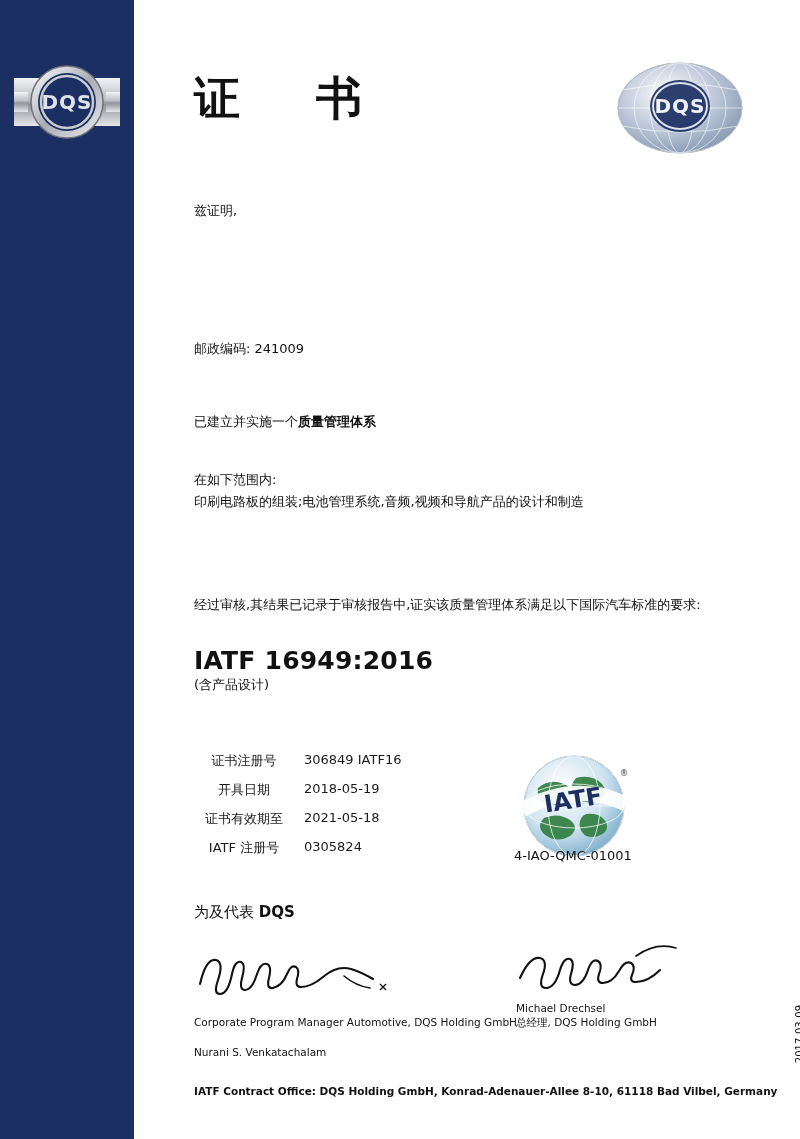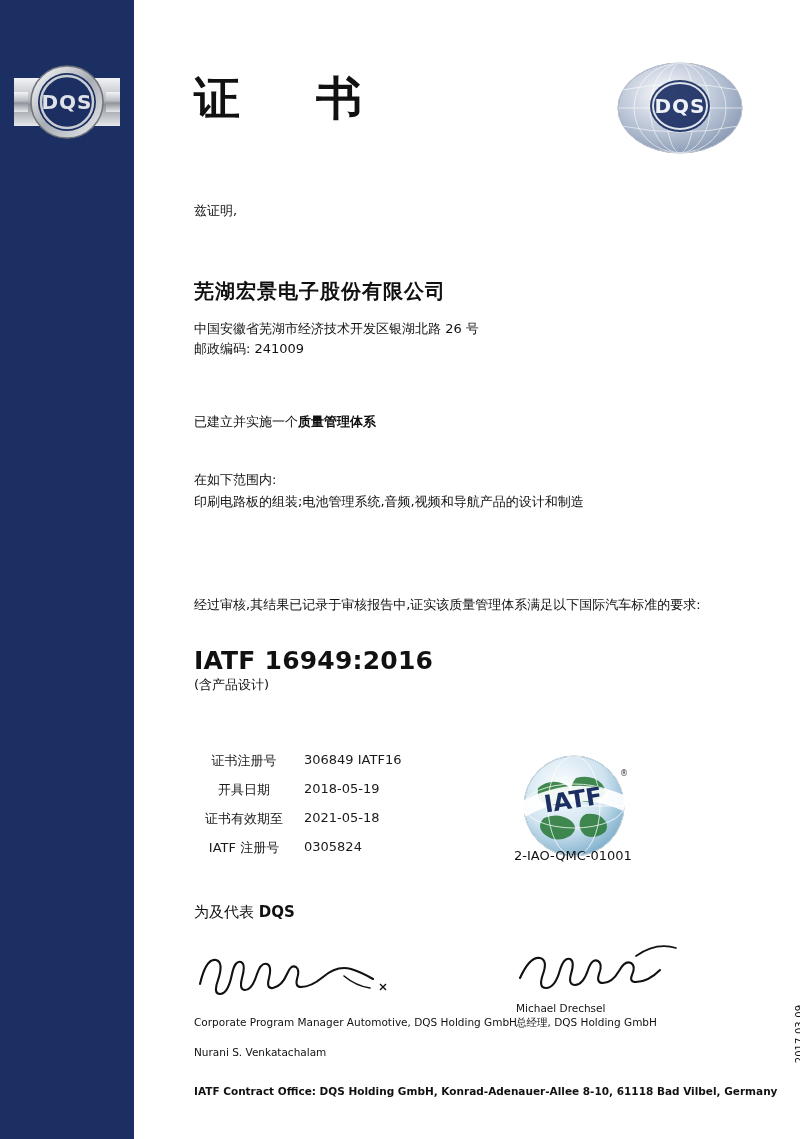--- a/index.html
+++ b/index.html
@@ -204,22 +204,20 @@
         <path d="M6 66 Q64 78 122 66"></path>
       </g>
       <ellipse cx="64" cy="46" rx="30" ry="26" fill="#1b2f63" opacity="0.92"></ellipse>
       <ellipse cx="64" cy="46" rx="27" ry="23" fill="none" stroke="#dfe4ec" stroke-width="2"></ellipse>
       <text x="64" y="53" text-anchor="middle" font-family="DejaVu Sans, sans-serif" font-size="20" font-weight="bold" fill="#eef1f6" letter-spacing="1">DQS</text>
     </svg>
   </div>
 
   <div class="txt t-intro">兹证明,</div>
 
-  <div class="txt t-company">芜湖宏景电子股份有限公司</div>
-  <div class="txt t-addr1">中国安徽省芜湖市经济技术开发区银湖北路 26 号</div>
   <div class="txt t-addr2">邮政编码: 241009</div>
 
   <div class="txt t-system">
     <span>已建立并实施一个</span><b>质量管理体系</b>
   </div>
 
   <div class="txt t-scopelbl">在如下范围内:</div>
   <div class="txt t-audit">经过审核,其结果已记录于审核报告中,证实该质量管理体系满足以下国际汽车标准的要求:</div>
 
   <div class="txt t-scope">印刷电路板的组装;电池管理系统,音频,视频和导航产品的设计和制造</div>
@@ -270,21 +268,21 @@
         <ellipse cx="58" cy="58" rx="50" ry="22"></ellipse>
         <line x1="8" y1="58" x2="108" y2="58"></line>
       </g>
       <g>
         <path d="M6 62 q52 -30 104 -6" stroke="#ffffff" stroke-width="15" fill="none" opacity="0.92"></path>
         <text x="58" y="60" text-anchor="middle" font-family="DejaVu Sans, sans-serif" font-size="24" font-weight="bold" fill="#1b2f63" transform="rotate(-9 58 58)">IATF</text>
       </g>
       <text x="104" y="28" font-family="DejaVu Sans, sans-serif" font-size="8" fill="#333">®</text>
     </svg>
   </div>
-  <div class="iatf-code">2-IAO-QMC-01001</div>
+  <div class="iatf-code">4-IAO-QMC-01001</div>
 
   <div class="txt t-onbehalf">
     <span>为及代表 </span><b>DQS</b>
   </div>
 
   <div class="sig sig-1">
     <svg width="210" height="60" viewBox="0 0 210 60" aria-hidden="true">
       <path d="M6 44 q6 -26 16 -24 q8 2 2 20 q-5 14 2 14 q8 0 12 -20 q3 -14 9 -12 q5 2 1 16 q-3 12 3 12 q7 0 12 -16 q4 -12 10 -10 q5 2 2 14 q-3 11 4 10 q9 -2 14 -14 q4 -10 9 -7 q4 3 1 12 q-2 8 4 8 q10 0 22 -10 q14 -12 28 -8 q10 3 22 10" fill="none" stroke="#111" stroke-width="2.1" stroke-linecap="round"></path>
       <path d="M150 36 q12 10 26 12" fill="none" stroke="#111" stroke-width="1.6" stroke-linecap="round"></path>
       <path d="M186 44 l6 6 M192 44 l-6 6" fill="none" stroke="#111" stroke-width="1.4"></path>

